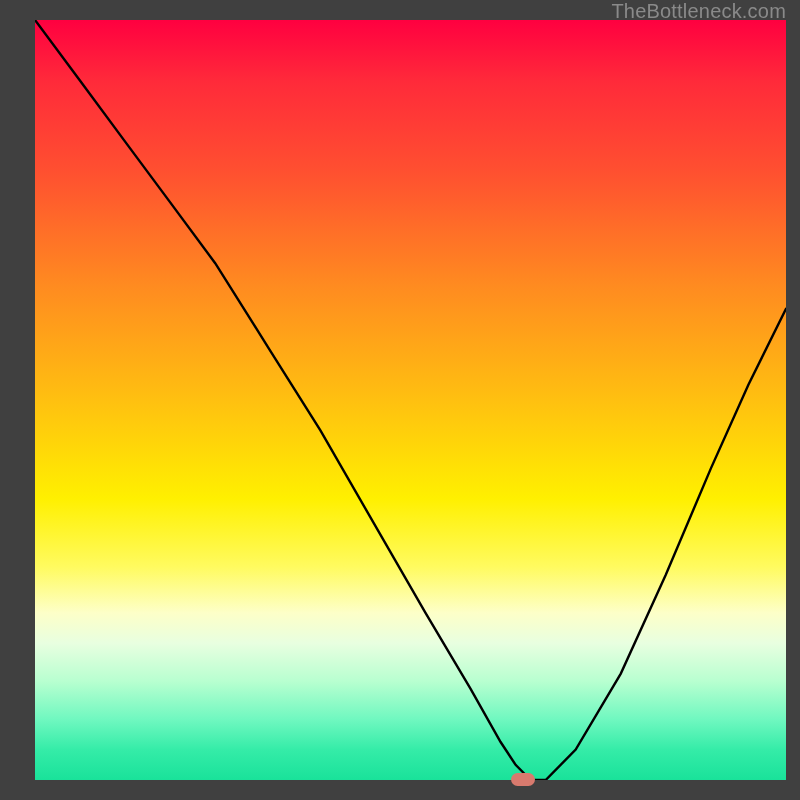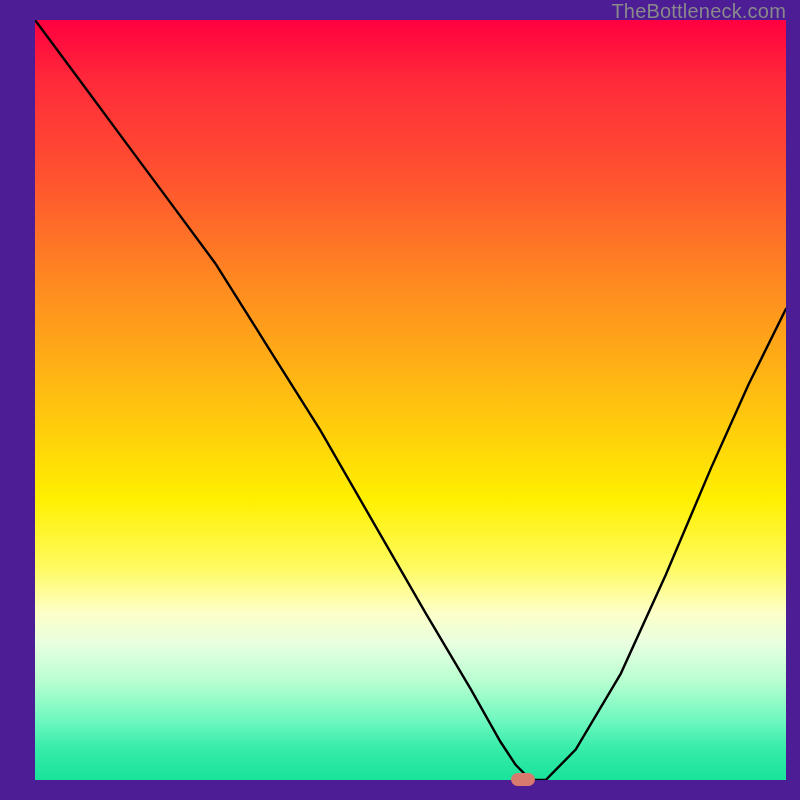--- a/index.html
+++ b/index.html
@@ -9,21 +9,21 @@
     height: 800px;
     background: #000;
     overflow: hidden;
   }
   .chart-frame {
     position: absolute;
     left: 0;
     top: 0;
     width: 800px;
     height: 800px;
-    background: #4c1d95;
+    background: #404040;
   }
   .plot-area {
     position: absolute;
     left: 35px;
     top: 20px;
     width: 751px;
     height: 760px;
     background: linear-gradient(to bottom,
       #ff0040 0%,
       #ff2a3a 8%,

